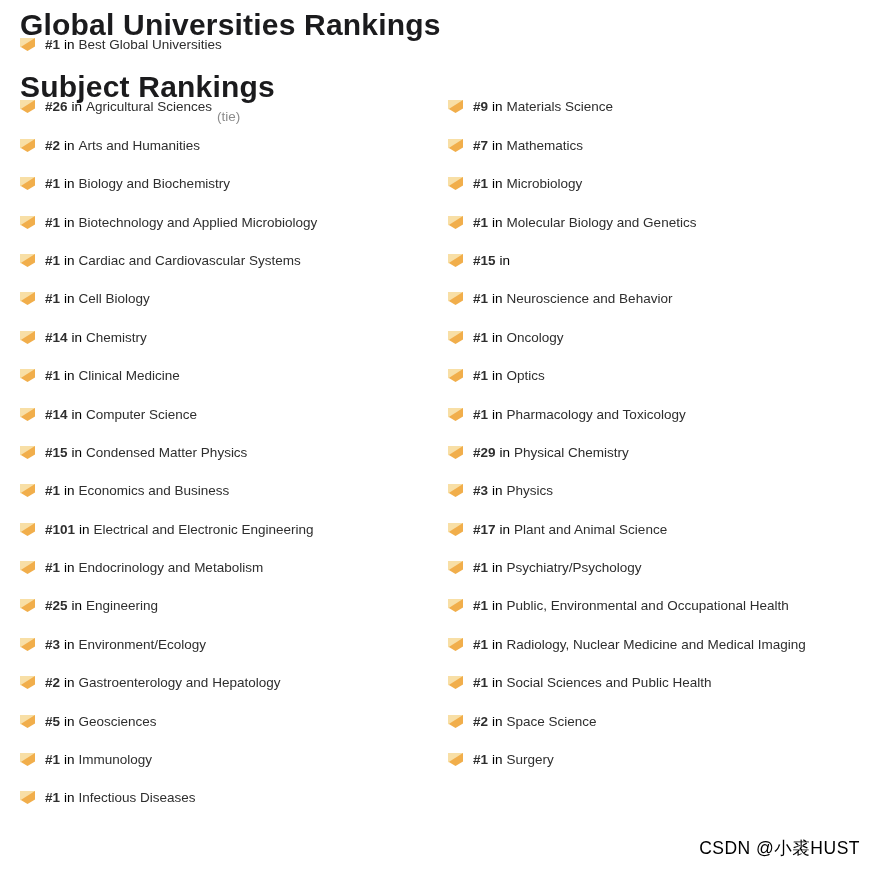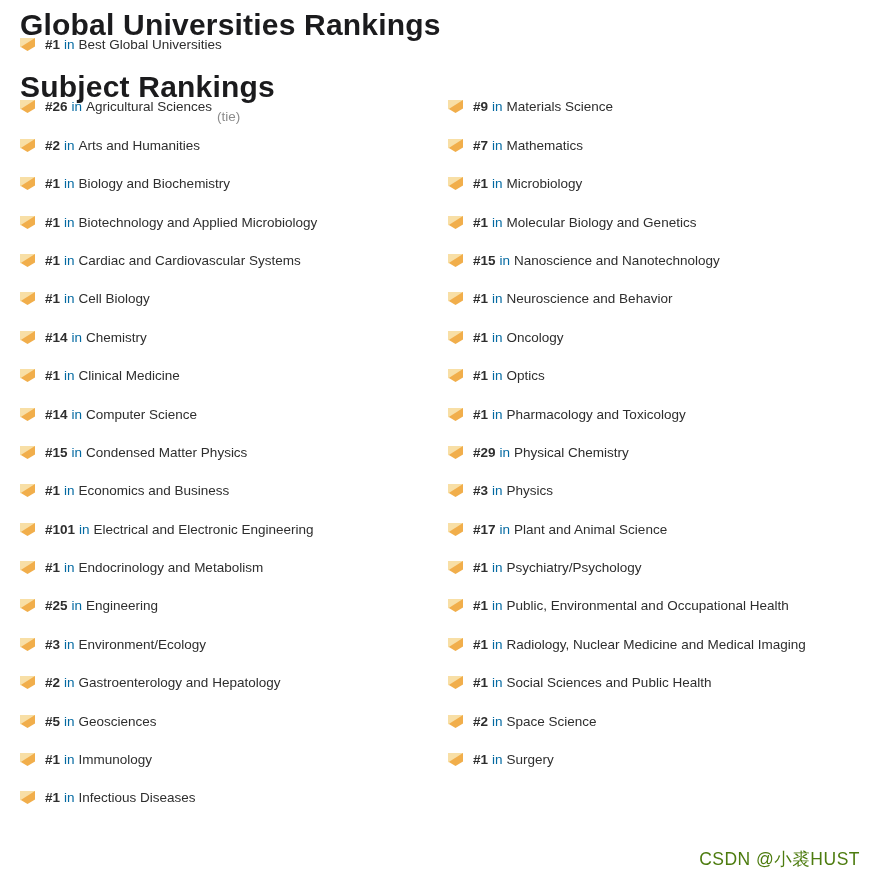--- a/index.html
+++ b/index.html
@@ -53,41 +53,41 @@
     flex: 0 0 auto;
   }
   .rank-item .badge svg { display: block; }
   .rank-item .rank {
     font-weight: 700;
     color: #2e2e2e;
     margin-right: 4px;
   }
   .rank-item .in {
     font-weight: 400;
-    color: #0369a1;
+    color: #000000;
     margin-right: 4px;
   }
   .rank-item .subject {
     font-weight: 400;
     color: #2e2e2e;
     cursor: pointer;
   }
   .rank-item .tie {
     font-weight: 400;
     color: #8c8c8c;
     margin-left: 5px;
     margin-top: 20px;
   }
 
   .watermark {
     position: absolute;
     right: 16px;
-    bottom: 12px;
+    bottom: 23px;
     font-size: 17.5px;
-    color: #4d7c0f;
+    color: #000000;
     text-shadow: 1px 1px 1px rgba(255,255,255,0.9);
     letter-spacing: 0.5px;
   }
 </style>
 </head>
 <body>
 
 <div class="page">
 
   <h1 class="section-title global-title">Global Universities Rankings</h1>
@@ -413,21 +413,20 @@
 
   <div class="rank-item">
     <span class="badge">
       <svg width="15" height="13" viewBox="0 0 15 13" xmlns="http://www.w3.org/2000/svg">
         <polygon points="0,0 15,0 15,8.5 7.5,13 0,8.5" style="fill: var(--badge-fill, #F1AE4B);"></polygon>
         <polygon points="0,0 15,0 0,9.5" style="fill: var(--badge-fold, #F8DFA6);"></polygon>
       </svg>
     </span>
     <span class="rank">#15</span>
     <span class="in">in</span>
-    <span class="subject">Nanoscience and Nanotechnology</span>
 
   </div>
 
   <div class="rank-item">
     <span class="badge">
       <svg width="15" height="13" viewBox="0 0 15 13" xmlns="http://www.w3.org/2000/svg">
         <polygon points="0,0 15,0 15,8.5 7.5,13 0,8.5" style="fill: var(--badge-fill, #F1AE4B);"></polygon>
         <polygon points="0,0 15,0 0,9.5" style="fill: var(--badge-fold, #F8DFA6);"></polygon>
       </svg>
     </span>

